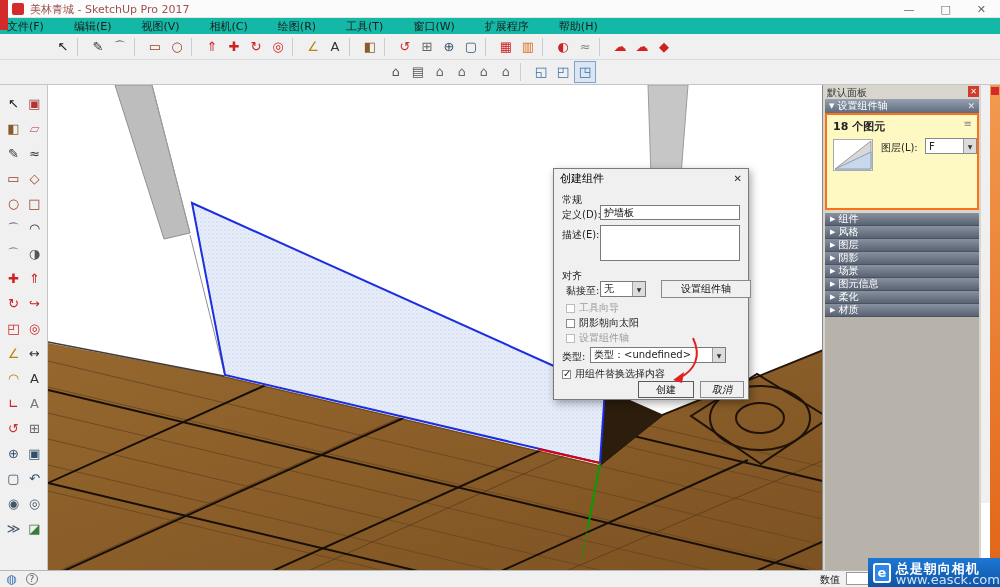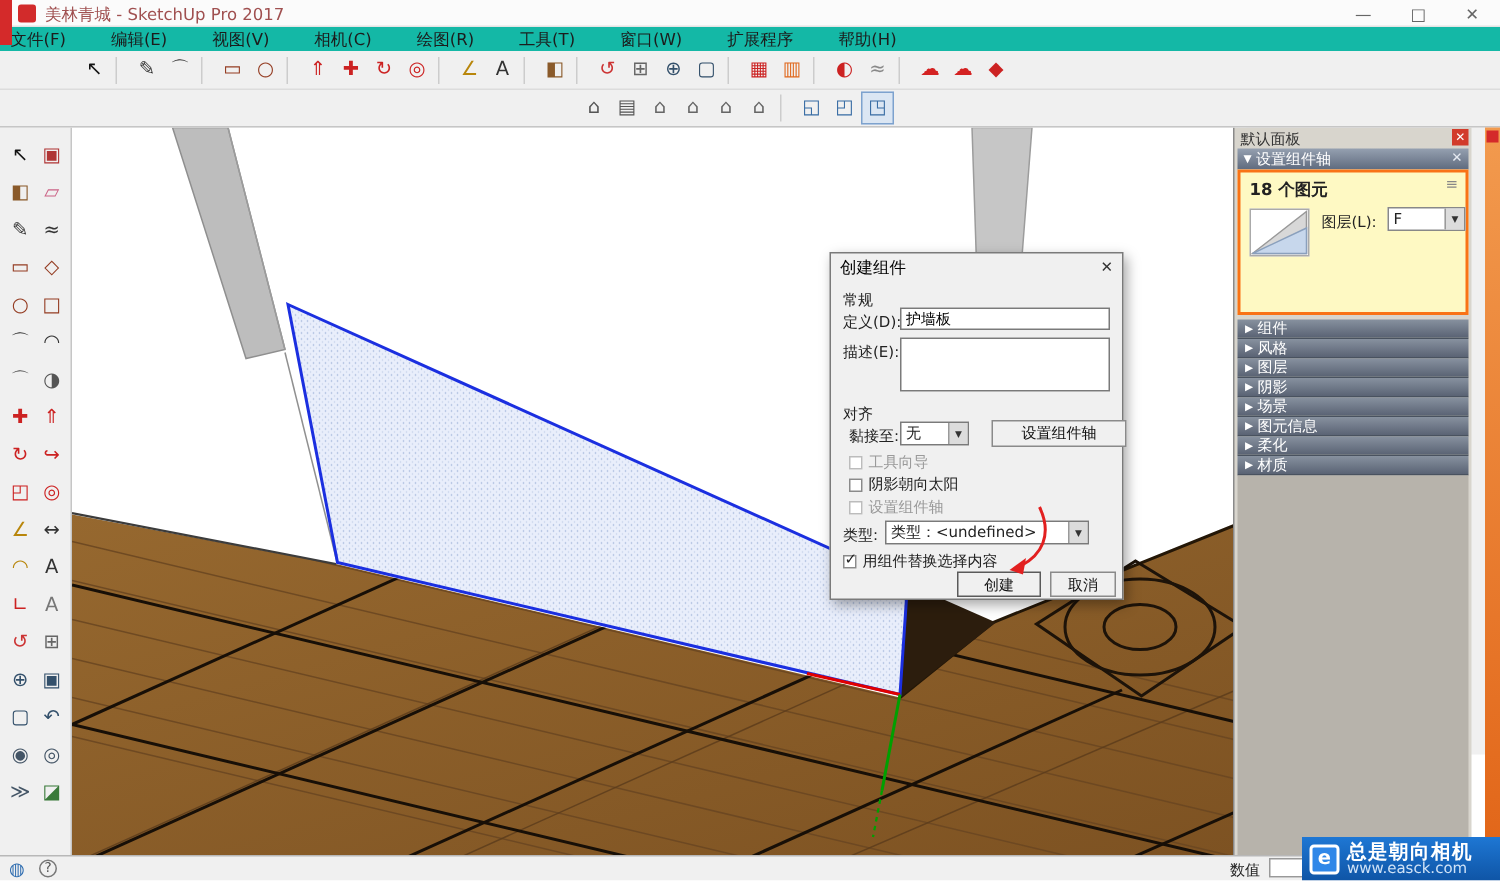--- a/index.html
+++ b/index.html
@@ -66,41 +66,41 @@
   .glue-l{left:12px;top:115px;} .type-l{left:8px;top:181px;}
   .d-input{position:absolute;border:1px solid #7a7a7a;background:#fff;font-size:10px;font-family:inherit;padding:1px 3px;}
   .def-i{left:46px;top:36px;width:140px;height:15px;}
   .desc-i{left:46px;top:56px;width:140px;height:36px;resize:none;}
   .d-select{position:absolute;display:flex;align-items:center;background:#fff;border:1px solid #7a7a7a;font-size:10px;padding-left:3px;white-space:nowrap;overflow:hidden;}
   .glue-s{left:46px;top:112px;width:46px;height:16px;}
   .type-s{left:36px;top:178px;width:136px;height:16px;justify-content:space-between;}
   .d-btn{position:absolute;background:#f0f0f0;border:1px solid #8a8a8a;font-size:10px;font-family:inherit;color:#111;}
   .axes-b{left:107px;top:111px;width:90px;height:18px;text-align:center;}
   .create-b{left:84px;top:212px;width:56px;height:17px;border-color:#5a5a5a;}
-  .cancel-b{left:146px;top:212px;width:44px;height:17px;}
+  .cancel-b{left:146px;top:212px;width:44px;height:17px;font-style:italic;}
   .d-check{position:absolute;left:12px;display:flex;align-items:center;font-size:10px;}
   .c1{top:132px;} .c2{top:147px;} .c3{top:162px;} .c4{left:8px;top:198px;}
   .cbx{position:relative;display:inline-block;width:9px;height:9px;border:1px solid #8a8a8a;background:#fff;margin-right:4px;}
   .cbx.checked::after{content:"✓";position:absolute;left:0;top:-3px;font-size:10px;color:#222;}
   .d-check.disabled{color:#9a9a9a;}
   .d-check.disabled .cbx{border-color:#bcbcbc;}
   .arrow-overlay{left:553px;top:168px;width:196px;height:232px;pointer-events:none;z-index:30;}
 
   
   .statusbar{left:0;top:570px;width:1000px;height:17px;background:#f0f0f0;border-top:1px solid #b8b8b8;z-index:5;}
   .sb-geo{position:absolute;left:6px;top:1px;font-size:12px;color:#2f6db0;}
   .sb-help{position:absolute;left:26px;top:2px;width:12px;height:12px;border:1px solid #777;border-radius:50%;font-size:9px;line-height:11px;text-align:center;color:#555;}
   .sb-label{position:absolute;right:160px;top:2px;font-size:10px;color:#222;}
   .sb-input{position:absolute;right:28px;top:1px;width:126px;height:13px;border:1px solid #999;background:#fff;font-size:10px;padding:0 2px;}
 
   
   .watermark{left:868px;top:558px;width:132px;height:29px;background:linear-gradient(#1e77d4,#0f55a6);z-index:50;display:flex;align-items:center;padding-left:5px;gap:5px;}
   .wm-logo{width:20px;height:20px;border:2px solid #fff;border-radius:3px;background:#2f87e8;color:#fff;font-size:13px;font-weight:bold;text-align:center;line-height:16px;}
   .wm-title{color:#fff;font-size:13px;font-weight:bold;letter-spacing:1px;line-height:14px;}
-  .wm-sub{color:#cfe2f7;font-size:10px;line-height:8px;}
+  .wm-sub{color:#cfe2f7;font-size:13px;line-height:8px;}
 </style>
 </head>
 <body>
 
 <div id="app">
 
   <div class="abs titlebar">
     <div class="abs app-icon"></div>
     <div class="abs title-text">美林青城 - SketchUp Pro 2017</div>
     <div class="abs win-controls">

